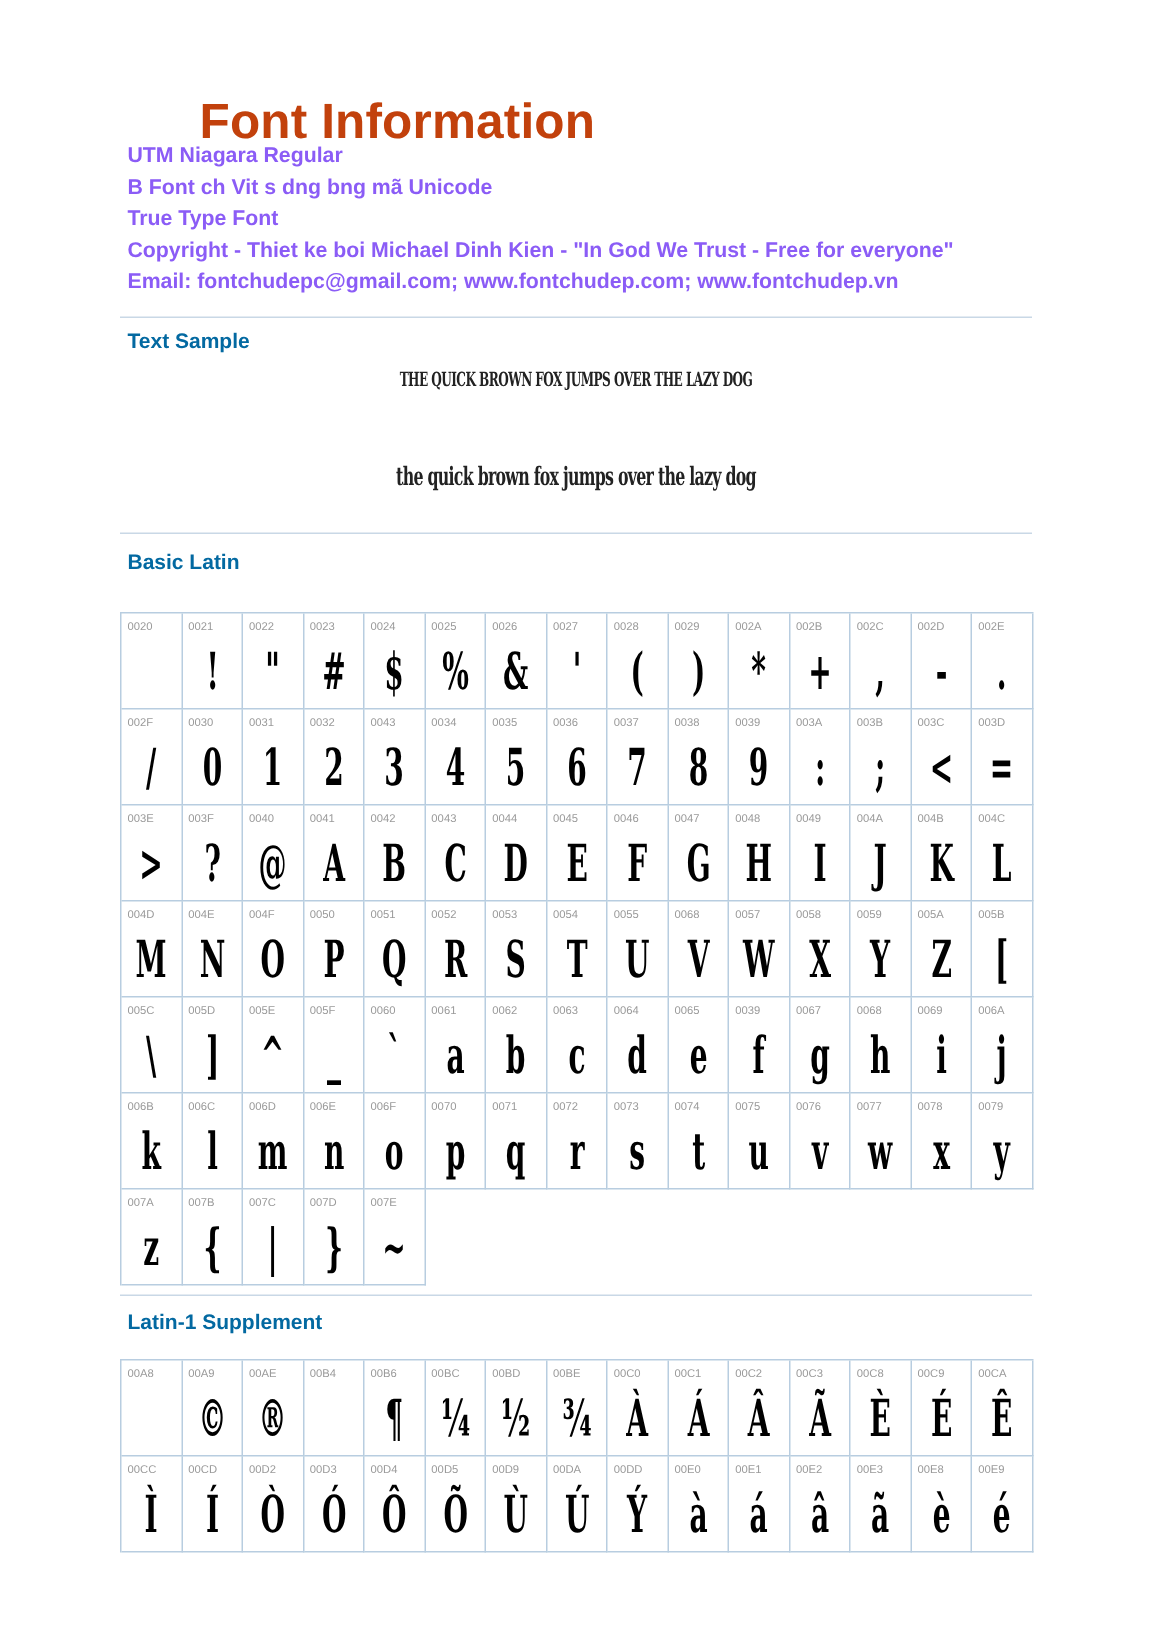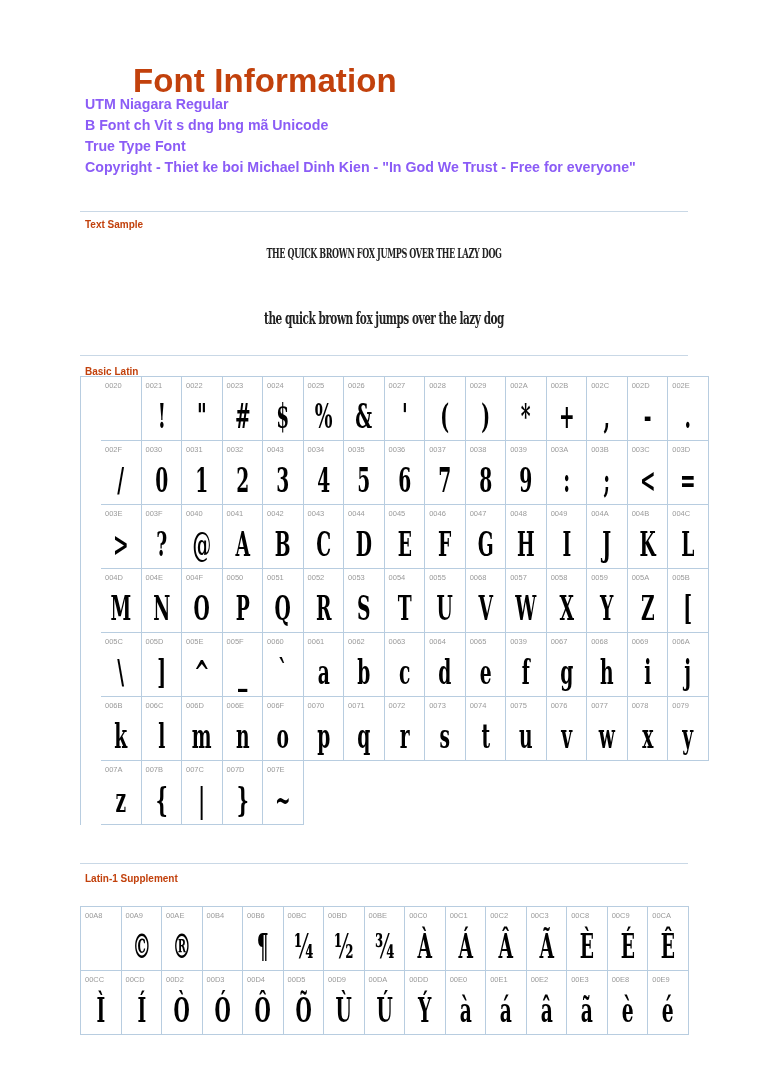--- a/index.html
+++ b/index.html
@@ -2,49 +2,50 @@
 <html><head>
 <meta charset="utf-8">
 <style>
   html, body { margin: 0; padding: 0; background: #ffffff; }
   body { width: 768px; height: 1087px; position: relative; overflow: hidden; font-family: "Liberation Sans", sans-serif; color: #111; }
   .page { position: absolute; left: 0; top: 0; width: 768px; height: 1087px; }
   .title { position: absolute; left: 85px; top: 62px; font-size: 33px; font-weight: bold; color: #c2410c; letter-spacing: 0.1px; margin-left: 48px; }
   .info { position: absolute; left: 85px; top: 94px; font-size: 14.2px; font-weight: bold; line-height: 21px; color: #8b5cf6; }
   .info div { white-space: nowrap; }
   .sep { position: absolute; left: 80px; width: 608px; height: 1px; background: #c9d8e6; }
-  .section-label { position: absolute; left: 85px; font-size: 10px; font-weight: bold; color: #c2410c; }
+  .section-label { position: absolute; left: 85px; font-size: 14px; font-weight: bold; color: #0369a1; }
   .sample { position: absolute; left: 0; width: 768px; text-align: center; font-family: "DejaVu Serif", serif; font-weight: bold; color: #222; transform-origin: center; }
   .sample.upper { top: 246px; font-size: 13px; letter-spacing: -0.6px; transform: scaleX(0.62); }
   .sample.lower { top: 308px; font-size: 17px; letter-spacing: -0.8px; transform: scaleX(0.62); }
   .grid { position: absolute; left: 80px; display: grid; grid-template-columns: repeat(15, 40.53px); border-top: 1px solid #b8cde0; border-left: 1px solid #b8cde0; }
   .cell { height: 64px; border-right: 1px solid #b8cde0; border-bottom: 1px solid #b8cde0; position: relative; box-sizing: border-box; overflow: visible; }
   .cell .code { position: absolute; left: 4px; top: 4px; font-size: 7.5px; color: #9a9a9a; }
   .cell .glyph { position: absolute; left: 0; right: 0; bottom: 4px; text-align: center; font-family: "DejaVu Serif", serif; font-weight: bold; font-size: 34px; line-height: 40px; color: #000; transform: scaleX(0.55); transform-origin: center bottom; }
 </style>
 </head>
 <body>
 
 <div class="page">
   <div class="title">Font Information</div>
   <div class="info">
     <div>UTM Niagara Regular</div>
     <div>B Font ch Vit s dng bng mã Unicode</div>
     <div>True Type Font</div>
     <div>Copyright - Thiet ke boi Michael Dinh Kien - "In God We Trust - Free for everyone"</div>
+    <div>Email: fontchudepc@gmail.com; www.fontchudep.com; www.fontchudep.vn</div>
   </div>
 
   <div class="sep" style="top:211px;"></div>
   <div class="section-label" style="top:219px;">Text Sample</div>
   <div class="sample upper">THE QUICK BROWN FOX JUMPS OVER THE LAZY DOG</div>
   <div class="sample lower">the quick brown fox jumps over the lazy dog</div>
 
   <div class="sep" style="top:355px;"></div>
   <div class="section-label" style="top:366px;">Basic Latin</div>
-  <div class="grid" id="grid-basic" style="top:376px;padding-left:20px;">
+  <div class="grid" id="grid-basic" style="top:408px;">
       <div class="cell">
         <span class="code">0020</span>
         <span class="glyph"> </span>
       </div>
       <div class="cell">
         <span class="code">0021</span>
         <span class="glyph">!</span>
       </div>
       <div class="cell">
         <span class="code">0022</span>

